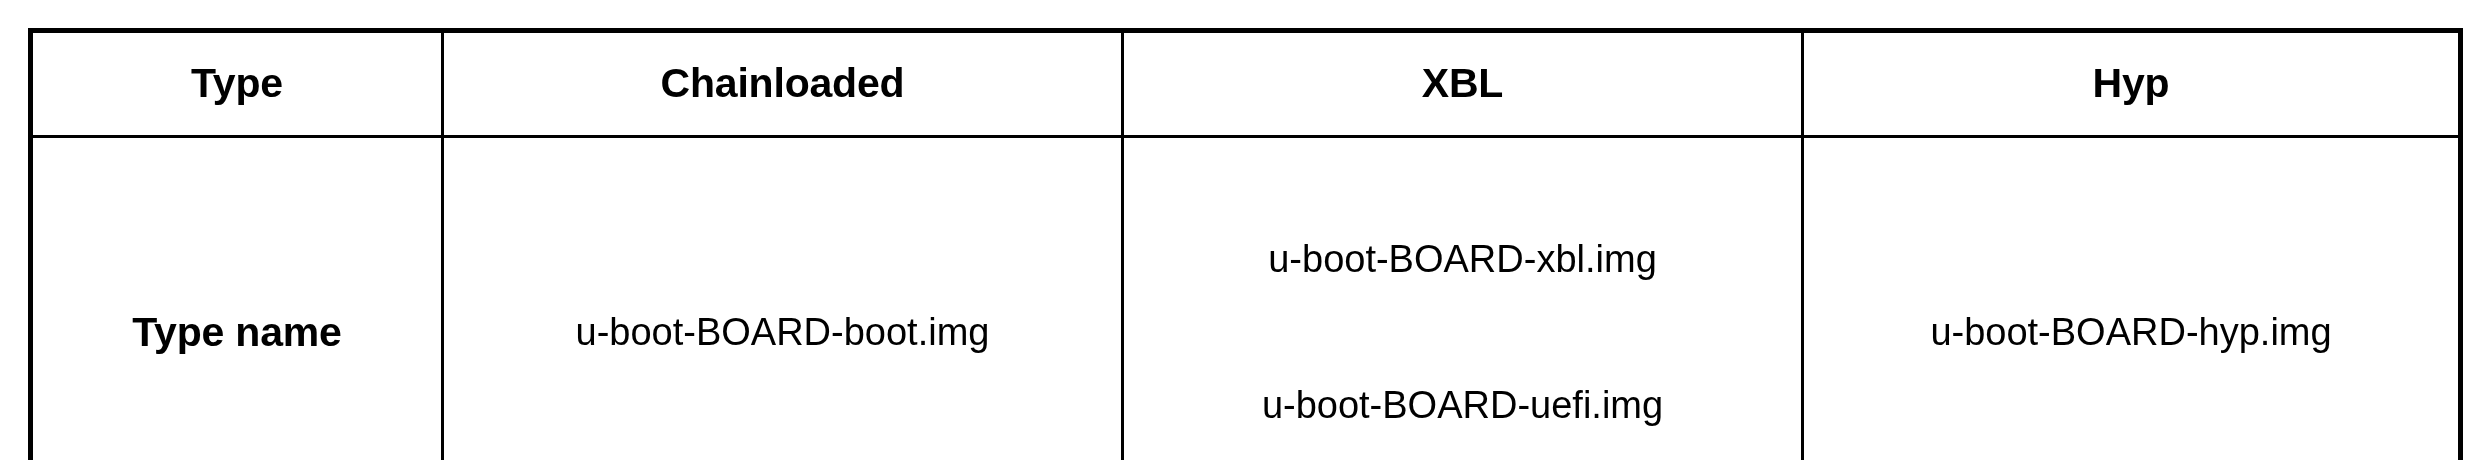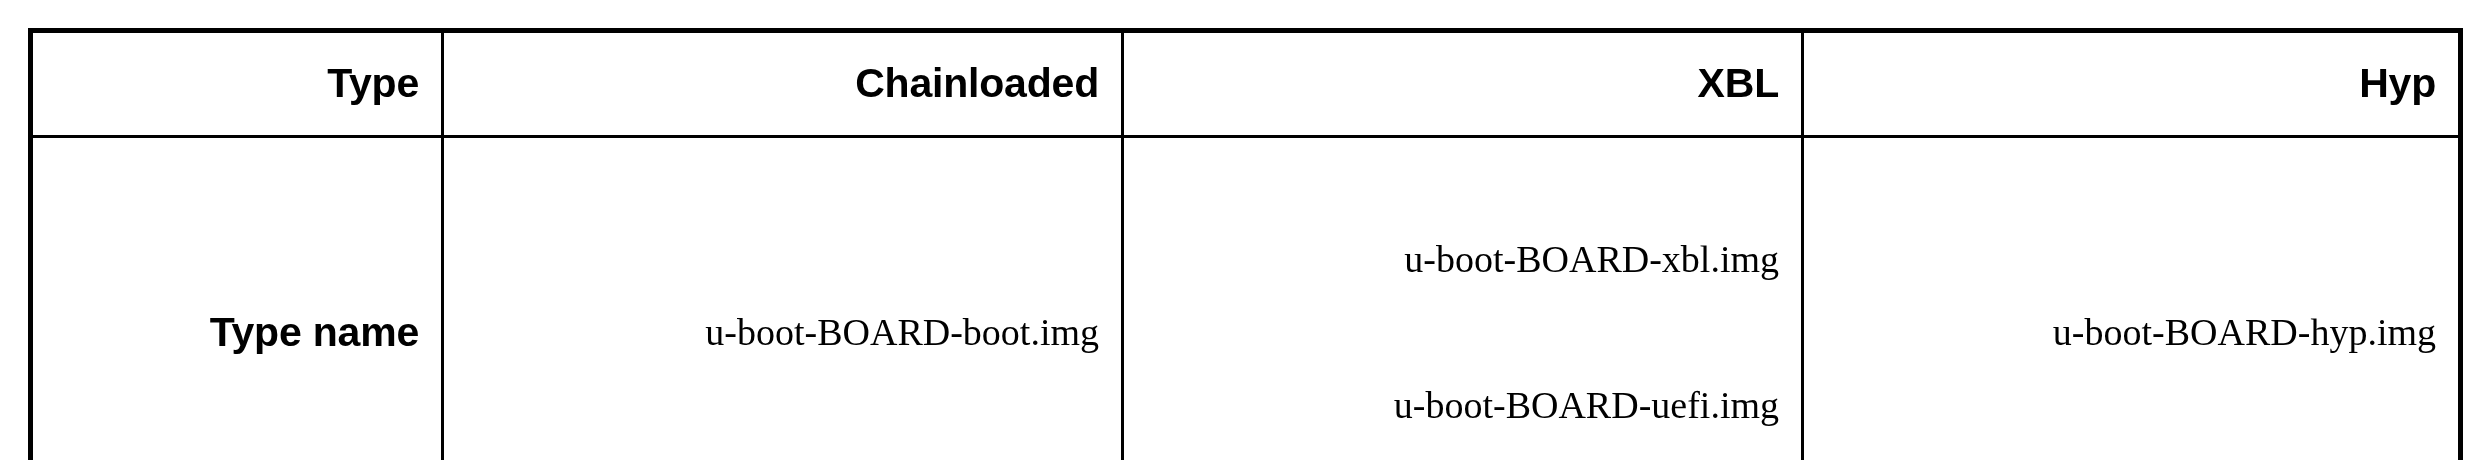--- a/index.html
+++ b/index.html
@@ -38,21 +38,21 @@
 
   table.spec-table col.c-type   { width: 412px; }
   table.spec-table col.c-chain  { width: 680px; }
   table.spec-table col.c-xbl    { width: 680px; }
   table.spec-table col.c-hyp    { width: 658px; }
 
   table.spec-table td,
   table.spec-table th {
     border: 3px solid #000000;
     padding: 0 22px;
-    text-align: right;
+    text-align: center;
     vertical-align: middle;
     box-sizing: border-box;
   }
 
   
   table.spec-table {
     border: 5px solid #000000;
   }
 
   .row-head td { height: 106px; }
@@ -72,21 +72,21 @@
     font-family: "DejaVu Sans Mono", monospace;
     font-weight: normal;
     font-size: 38px;
     line-height: 1.28;
     letter-spacing: 0px;
     white-space: pre;
   }
 
   .mono-line {
     display: block;
-    font-family: Liberation Serif, serif;
+    font-family: Liberation Sans, sans-serif;
     white-space: pre;
   }
 </style>
 </head>
 <body>
 
 <div class="page">
   <div class="table-wrap">
     <table class="spec-table">
       <colgroup>

